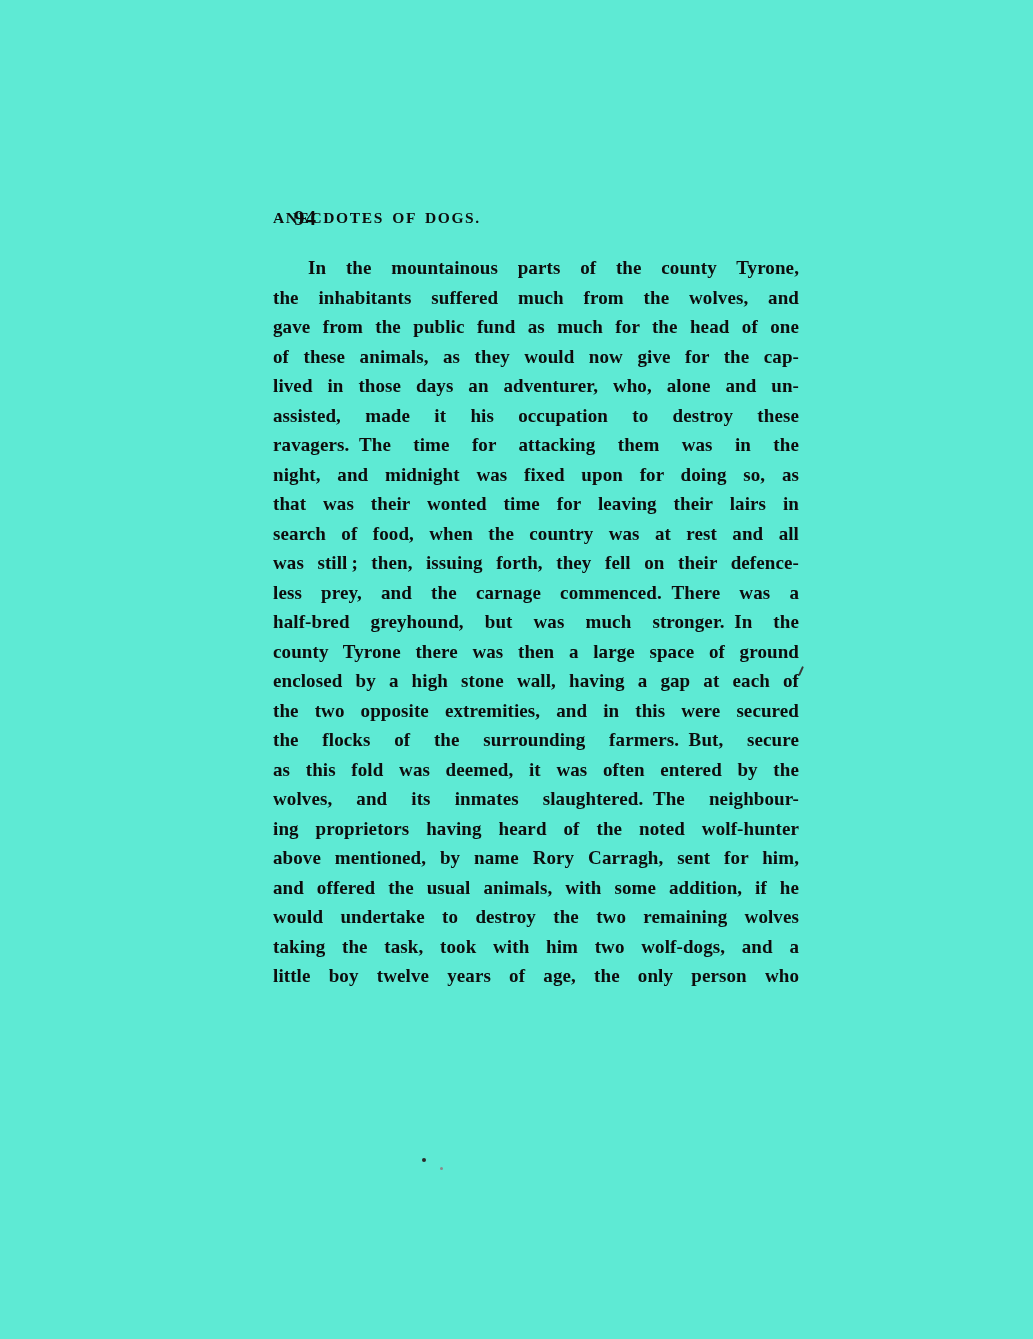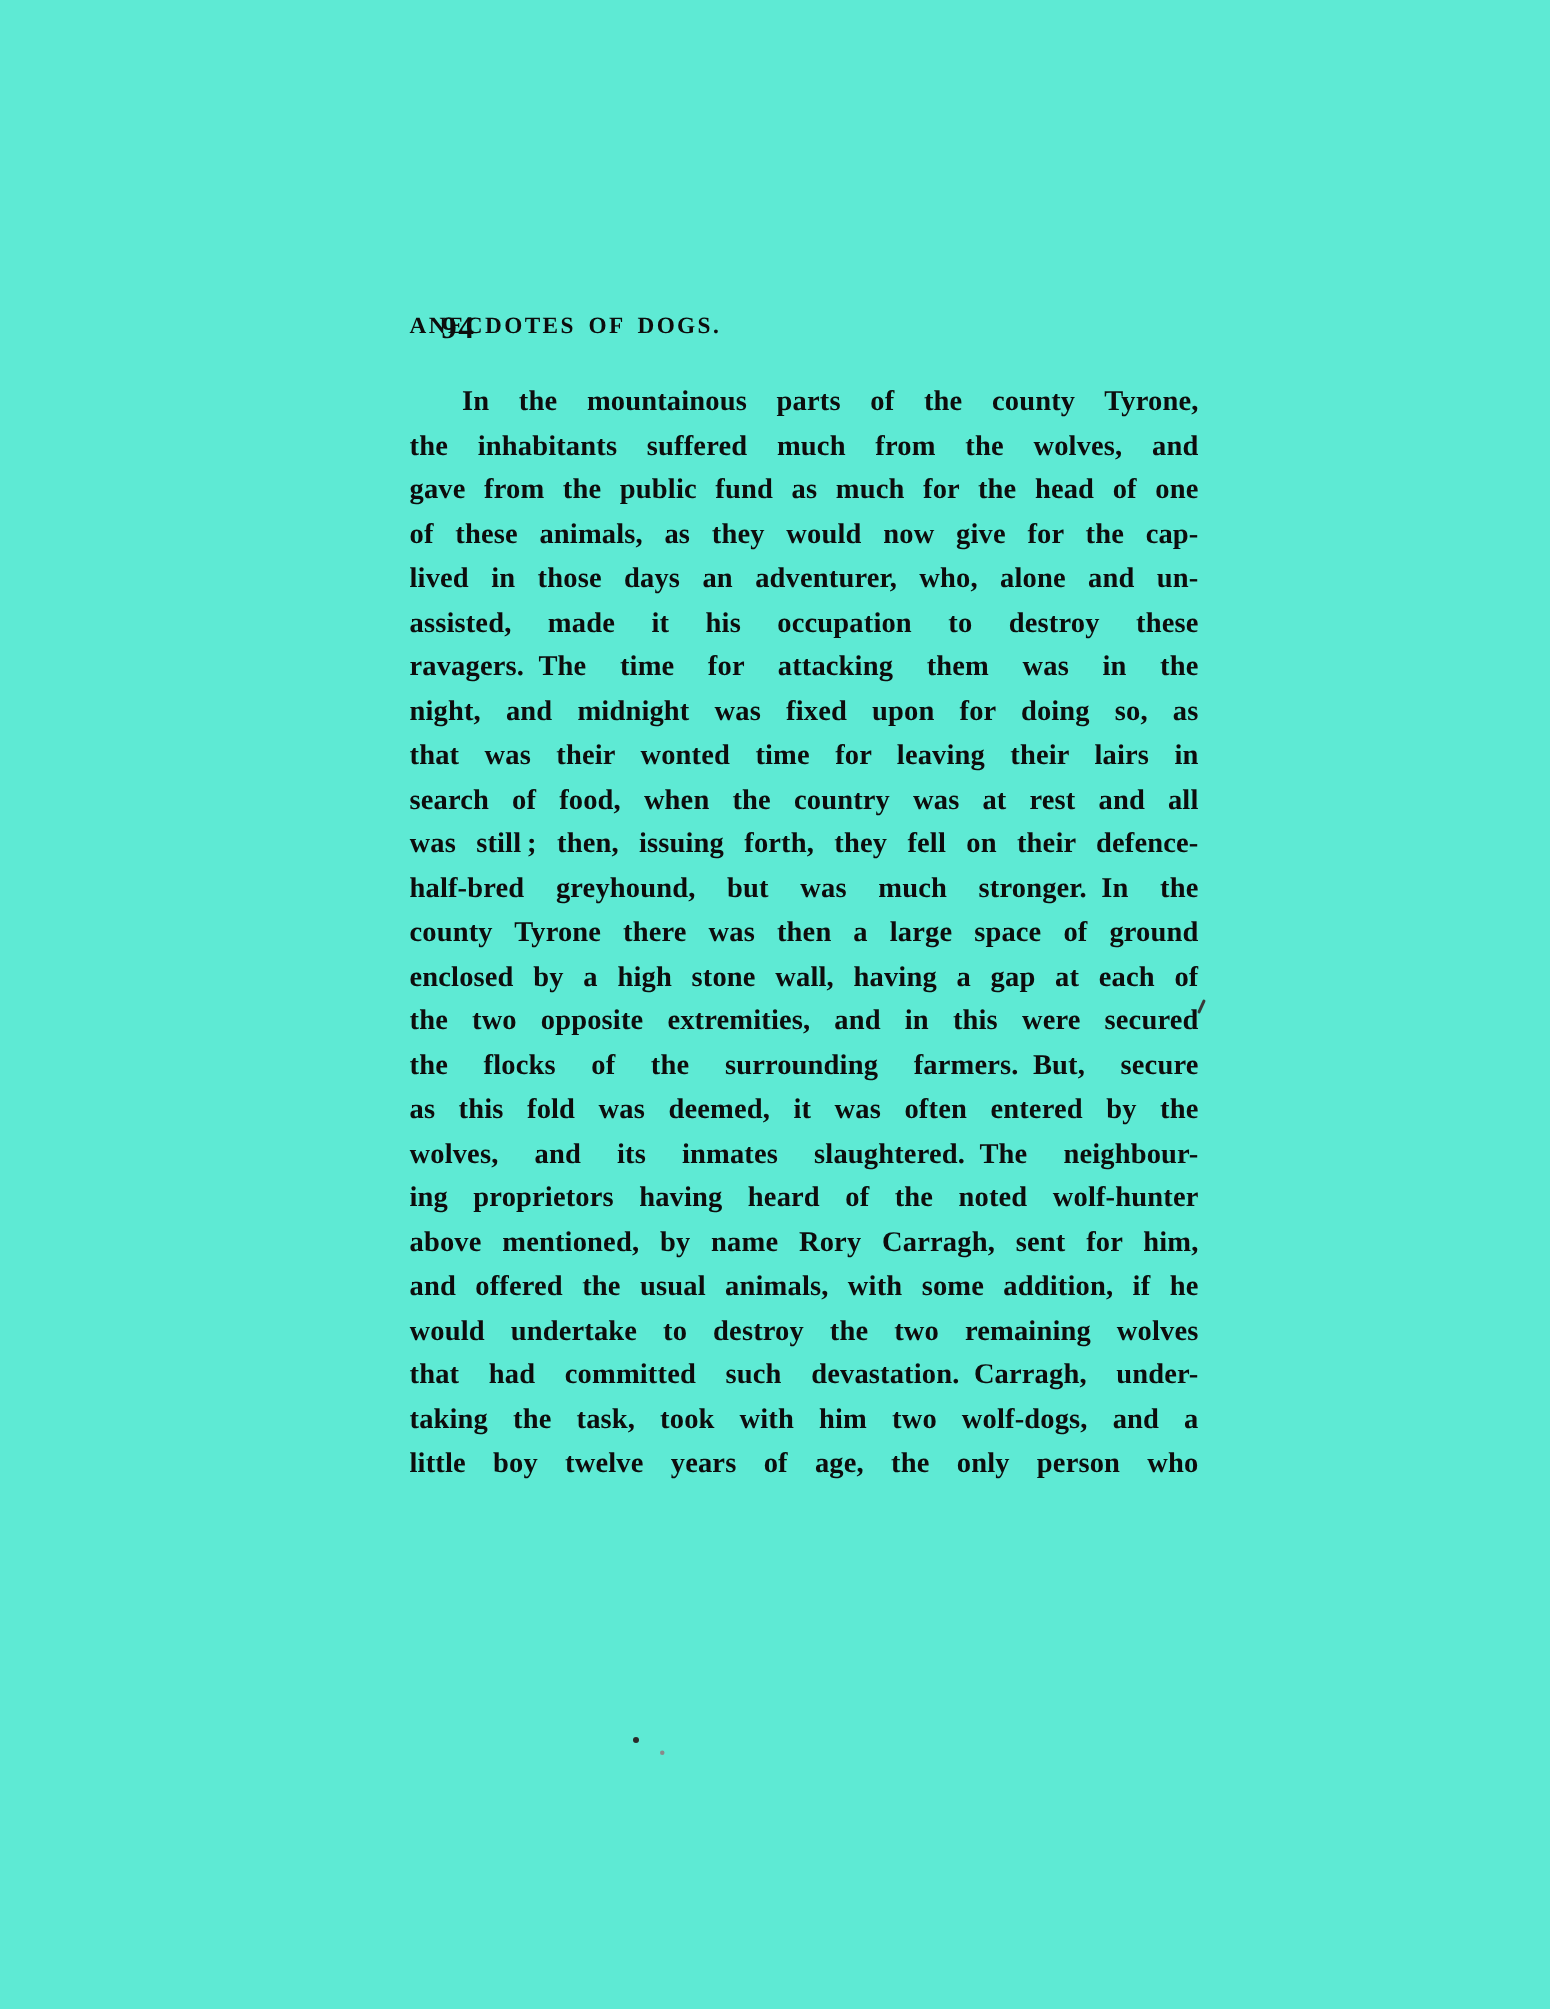--- a/index.html
+++ b/index.html
@@ -106,32 +106,32 @@
       <div class="line">the inhabitants suffered much from the wolves, and</div>
       <div class="line">gave from the public fund as much for the head of one</div>
       <div class="line">of these animals, as they would now give for the cap-</div>
       <div class="line">lived in those days an adventurer, who, alone and un-</div>
       <div class="line">assisted, made it his occupation to destroy these</div>
       <div class="line">ravagers. The time for attacking them was in the</div>
       <div class="line">night, and midnight was fixed upon for doing so, as</div>
       <div class="line">that was their wonted time for leaving their lairs in</div>
       <div class="line">search of food, when the country was at rest and all</div>
       <div class="line">was still ; then, issuing forth, they fell on their defence-</div>
+      <div class="line">less prey, and the carnage commenced. There was a</div>
       <div class="line">half-bred greyhound, but was much stronger. In the</div>
       <div class="line">county Tyrone there was then a large space of ground</div>
       <div class="line">enclosed by a high stone wall, having a gap at each of</div>
       <div class="line">the two opposite extremities, and in this were secured</div>
       <div class="line">the flocks of the surrounding farmers. But, secure</div>
       <div class="line">as this fold was deemed, it was often entered by the</div>
       <div class="line">wolves, and its inmates slaughtered. The neighbour-</div>
       <div class="line">ing proprietors having heard of the noted wolf-hunter</div>
       <div class="line">above mentioned, by name Rory Carragh, sent for him,</div>
       <div class="line">and offered the usual animals, with some addition, if he</div>
       <div class="line">would undertake to destroy the two remaining wolves</div>
-      <div class="line">that had committed such devastation. Carragh, under-</div>
       <div class="line">taking the task, took with him two wolf-dogs, and a</div>
       <div class="line">little boy twelve years of age, the only person who</div>
     </main>
 
   <span class="stray-accent"></span>
   <span class="speck speck-1"></span>
   <span class="speck speck-2"></span>
 
 </div>
 

